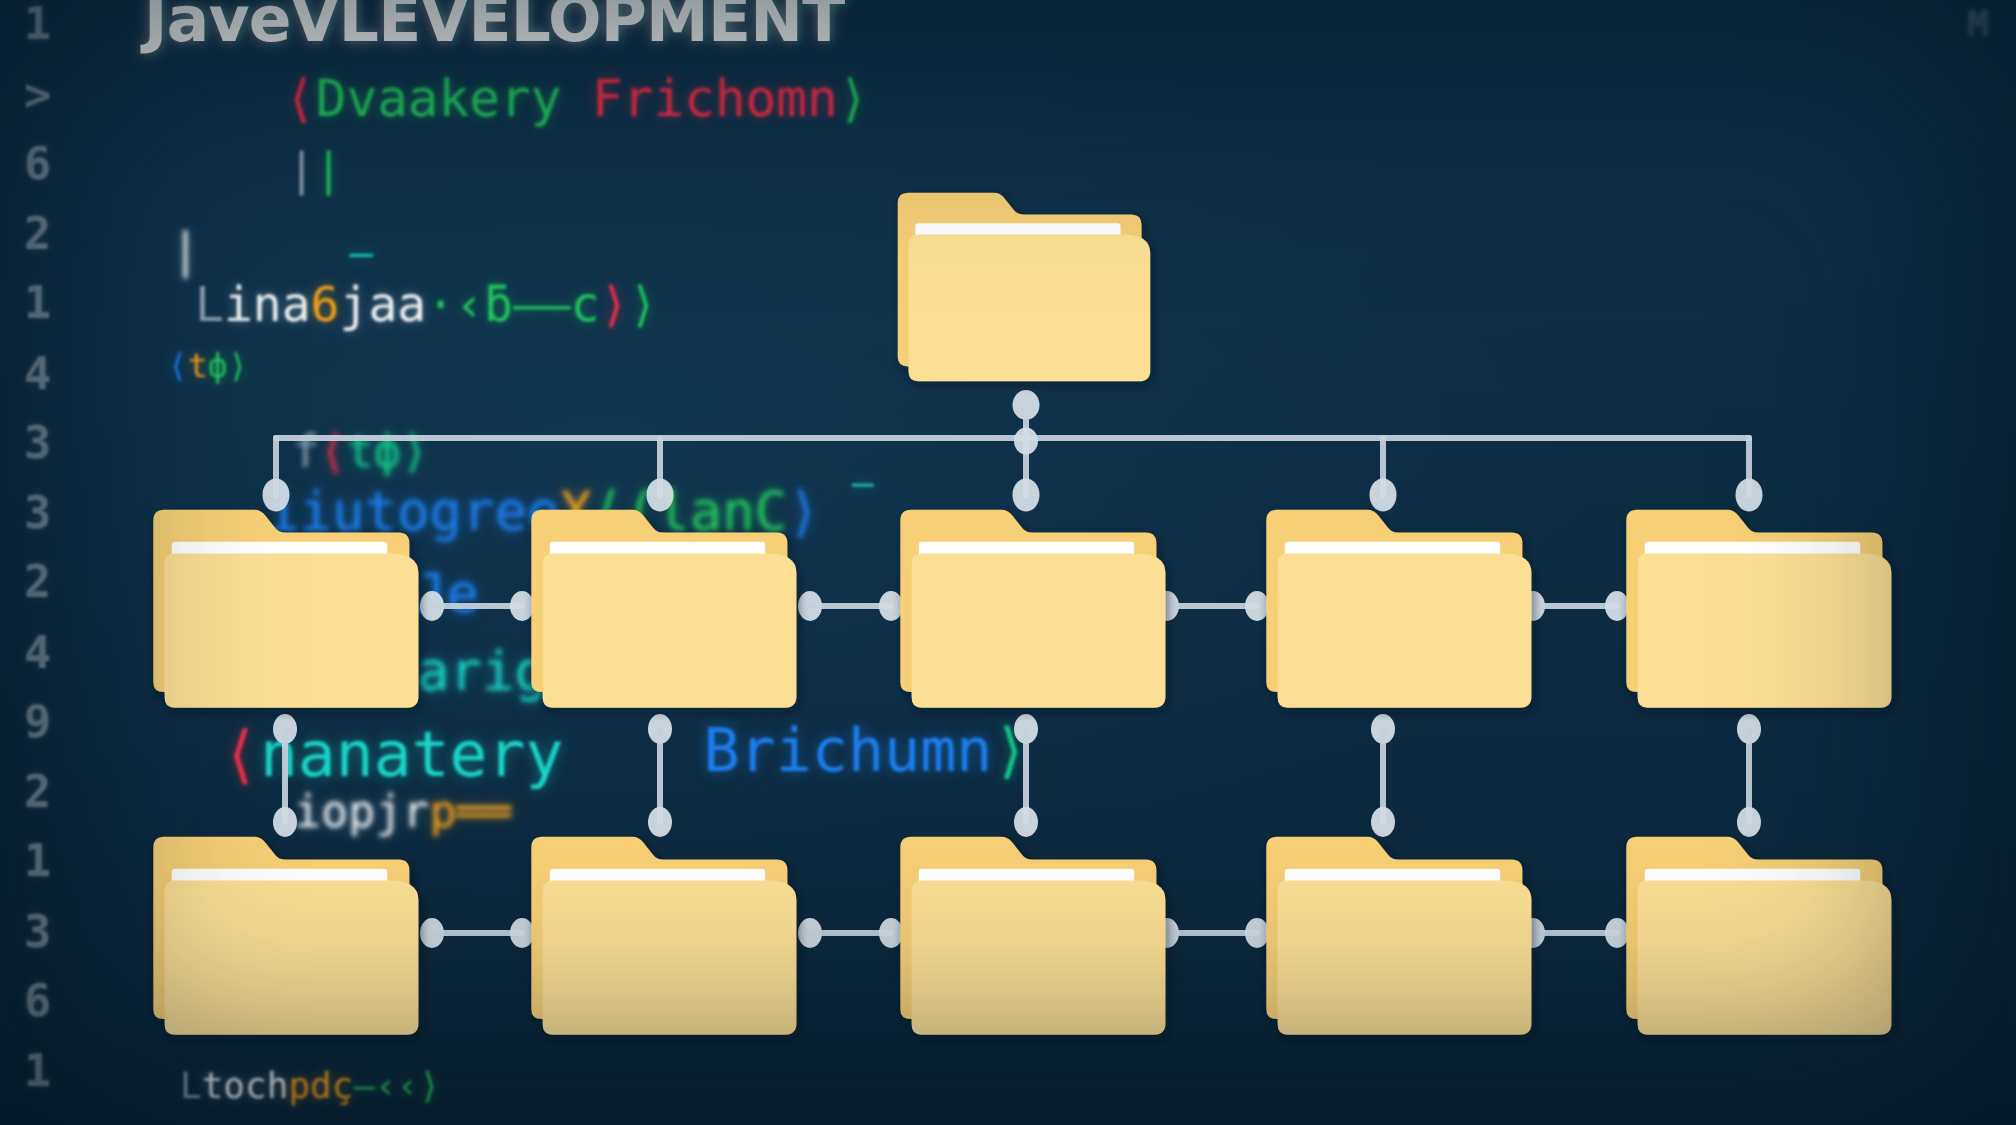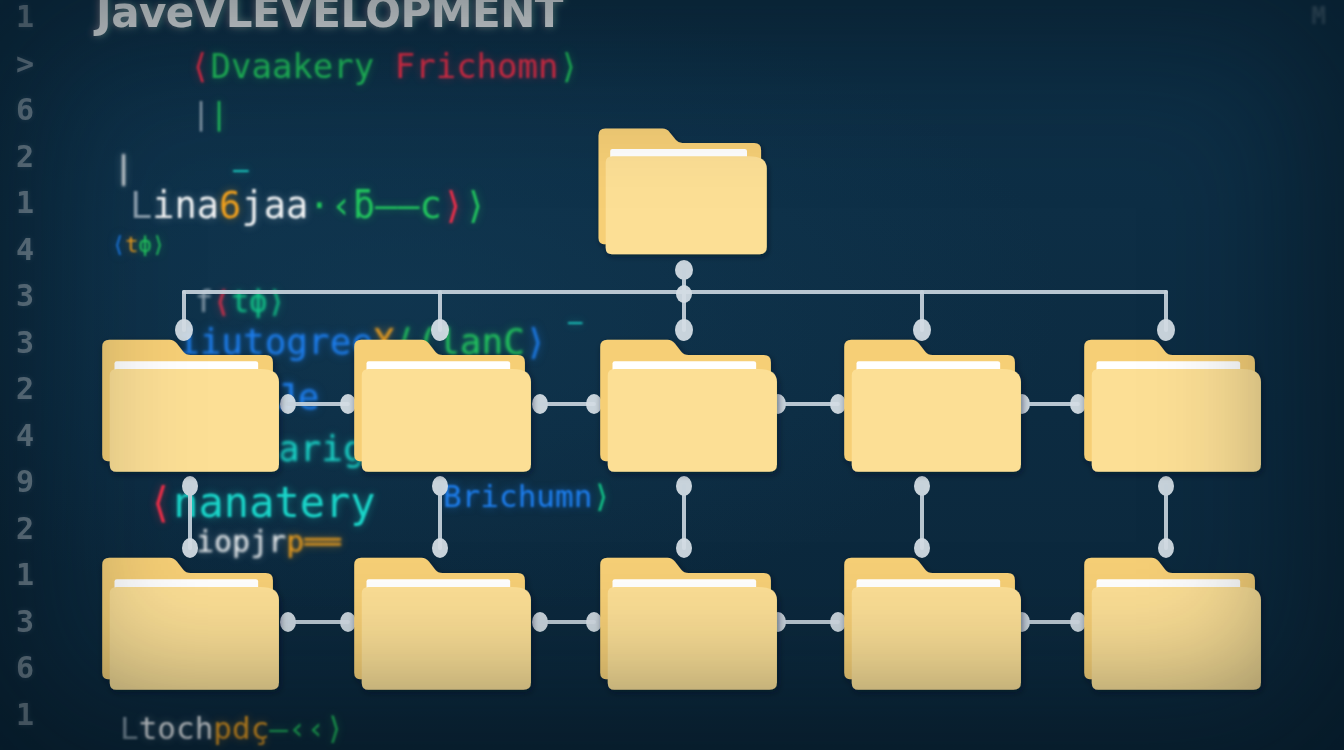--- a/index.html
+++ b/index.html
@@ -150,31 +150,31 @@
         <div class="gutter-num">1</div>
         <div class="gutter-num">3</div>
         <div class="gutter-num">6</div>
         <div class="gutter-num">1</div>
       </div>
     <div id="code-lines-host">
         <div class="code-line blur-sm" style="left: 190px; top: 30px; font-size: 34px;"><span class="tok-red">⟨</span><span class="tok-green">Dvaakery </span><span class="tok-red">Frichomn</span><span class="tok-green">⟩</span></div>
         <div class="code-line blur-sm" style="left: 192px; top: 80px; font-size: 30px;"><span class="tok-grey">|</span><span class="tok-green">|</span></div>
         <div class="code-line blur-md" style="left: 114px; top: 132px; font-size: 32px;"><span class="tok-white">|</span></div>
         <div class="code-line blur-sm" style="left: 233px; top: 138px; font-size: 26px;"><span class="tok-cyan">—</span></div>
-        <div class="code-line blur-sm" style="left: 130px; top: 168px; font-size: 37px;"><span class="tok-grey">L</span><span class="tok-white">ina</span><span class="tok-orange">6</span><span class="tok-white">jaa</span><span class="tok-green">·‹ƃ––c</span><span class="tok-red">⟩</span><span class="tok-green">⟩</span></div>
+        <div class="code-line blur-sm" style="left: 130px; top: 168px; font-size: 32px;"><span class="tok-grey">L</span><span class="tok-white">ina</span><span class="tok-orange">6</span><span class="tok-white">jaa</span><span class="tok-green">·‹ƃ––c</span><span class="tok-red">⟩</span><span class="tok-green">⟩</span></div>
         <div class="code-line blur-sm" style="left: 112px; top: 216px; font-size: 22px;"><span class="tok-blue">⟨</span><span class="tok-orange">t</span><span class="tok-green">ф</span><span class="tok-green">⟩</span></div>
         <div class="code-line blur-md" style="left: 195px; top: 268px; font-size: 30px;"><span class="tok-grey">f</span><span class="tok-red">⟨</span><span class="tok-emerald">tф</span><span class="tok-emerald">⟩</span></div>
         <div class="code-line blur-md" style="left: 178px; top: 305px; font-size: 36px;"><span class="tok-blue">iiutogr</span><span class="tok-blue">ee</span><span class="tok-orange">X</span><span class="tok-green">⟨(</span><span class="tok-green">lanC</span><span class="tok-blue">⟩</span></div>
         <div class="code-line blur-sm" style="left: 568px; top: 292px; font-size: 24px;"><span class="tok-cyan">—</span></div>
         <div class="code-line blur-md" style="left: 276px; top: 360px; font-size: 36px;"><span class="tok-blue">Je</span></div>
         <div class="code-line blur-md" style="left: 278px; top: 412px; font-size: 36px;"><span class="tok-cyan">arig</span></div>
         <div class="code-line blur-sm" style="left: 148px; top: 462px; font-size: 42px;"><span class="tok-red">⟨</span><span class="tok-cyan">nanatery</span></div>
-        <div class="code-line blur-sm" style="left: 443px; top: 462px; font-size: 31px;"><span class="tok-blue">Brichumn</span><span class="tok-emerald">⟩</span></div>
+        <div class="code-line blur-sm" style="left: 469px; top: 462px; font-size: 40px;"><span class="tok-blue">Brichumn</span><span class="tok-emerald">⟩</span></div>
         <div class="code-line blur-md" style="left: 196px; top: 508px; font-size: 30px;"><span class="tok-white">iopjr</span><span class="tok-orange">p══</span></div>
-        <div class="code-line blur-sm" style="left: 120px; top: 694px; font-size: 31px;"><span class="tok-grey">L</span><span class="tok-white">toch</span><span class="tok-orange">pdç</span><span class="tok-green">—‹‹</span><span class="tok-green">⟩</span></div>
+        <div class="code-line blur-sm" style="left: 120px; top: 694px; font-size: 24px;"><span class="tok-grey">L</span><span class="tok-white">toch</span><span class="tok-orange">pdç</span><span class="tok-green">—‹‹</span><span class="tok-green">⟩</span></div>
       </div>
     <div id="title-heading">JaveVLEVELOPMENT</div>
     <div id="corner-glyph">M</div>
   </div>
 
   <div id="diagram-layer">
     <svg id="connector-svg" viewBox="0 0 1344 750" xmlns="http://www.w3.org/2000/svg">
         <ellipse cx="684" cy="270" rx="9" ry="10" fill="#d3dce4" opacity="0.95"></ellipse>
         <line x1="684" y1="270" x2="684" y2="292" stroke="#c6d2dc" stroke-width="4" stroke-linecap="round" opacity="0.93"></line>
         <line x1="184" y1="292" x2="1166" y2="292" stroke="#c6d2dc" stroke-width="4" stroke-linecap="round" opacity="0.93"></line>

